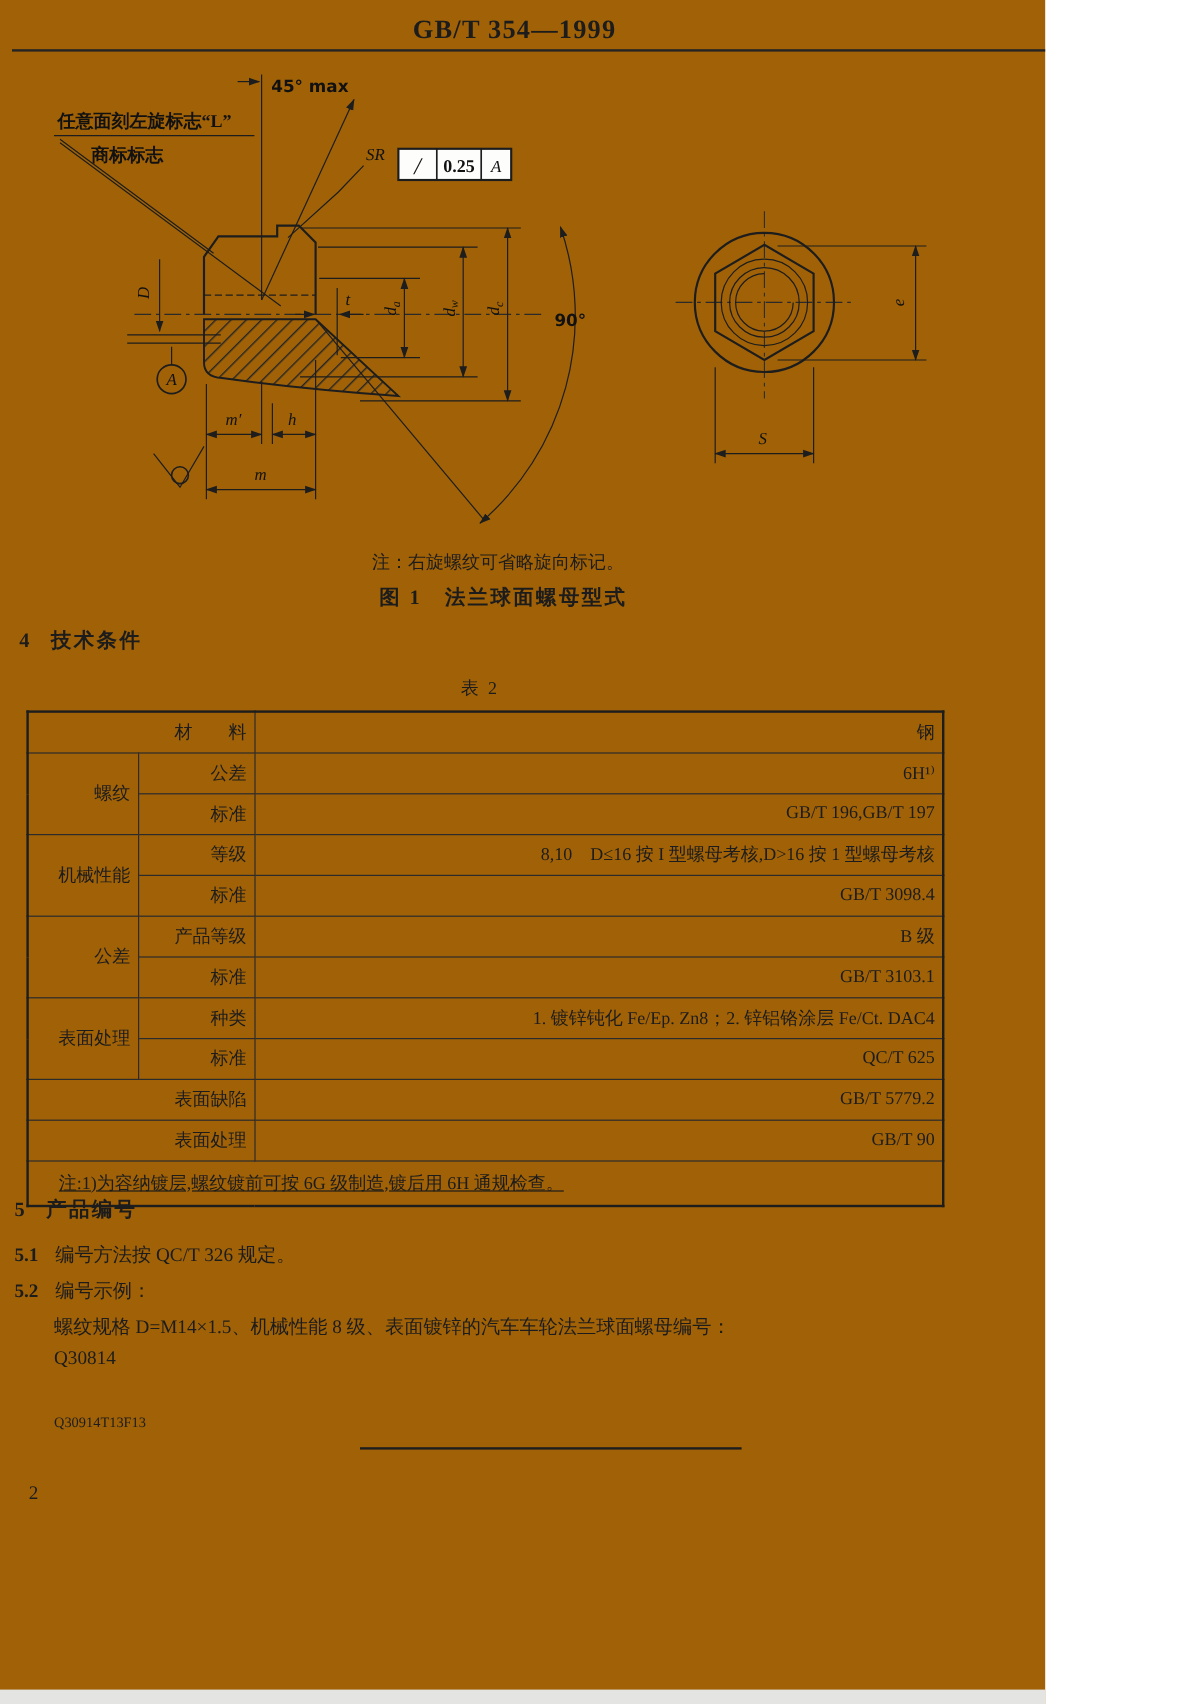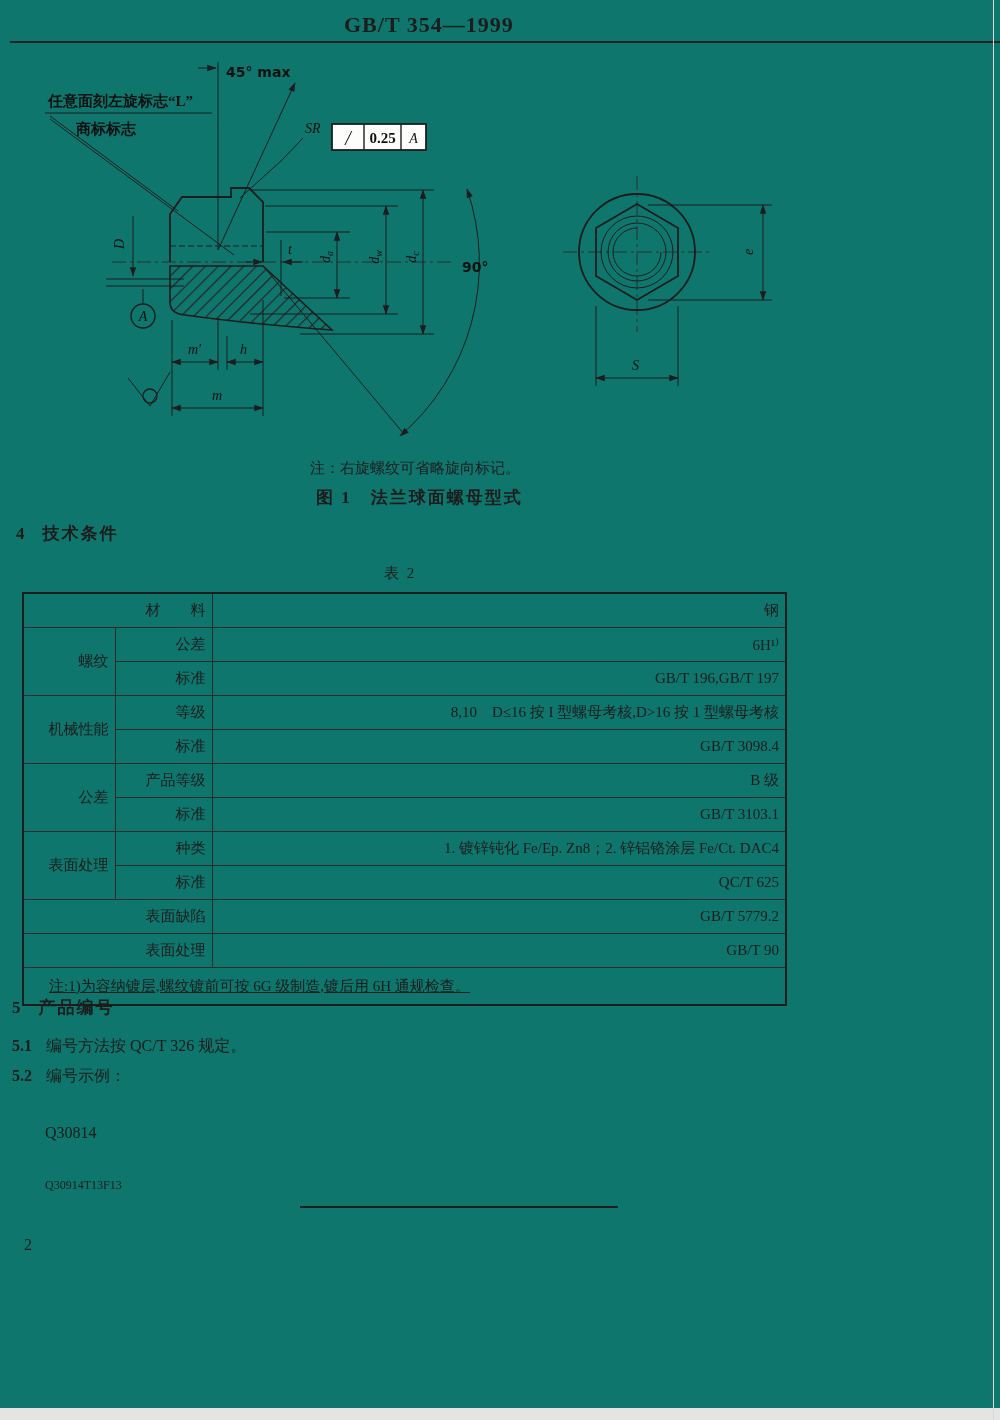--- a/index.html
+++ b/index.html
@@ -1,16 +1,16 @@
 <!DOCTYPE html>
 <html><head>
 <meta charset="utf-8">
 <style>
   html,body{margin:0;padding:0;background:#ffffff;}
-  #page{position:relative;width:1000px;height:1420px;background:#0f766e;overflow:hidden;
+  #page{position:relative;width:871px;height:1420px;background:#a16207;overflow:hidden;
         font-family:"Liberation Serif","DejaVu Serif",serif;color:#1c1c1c;}
   .abs{position:absolute;}
   #header-title{left:344px;top:12px;font-size:22px;font-weight:bold;letter-spacing:1px;}
   #header-rule{left:10px;top:41px;width:990px;height:2px;background:#242424;}
   #watermark{left:172px;top:116px;font-family:"DejaVu Sans",sans-serif;font-weight:bold;
              font-size:84px;color:#d7d7d7;letter-spacing:3px;z-index:0;}
   #drawing{left:0;top:0;z-index:1;}
   #fig-note{left:310px;top:459px;font-size:15px;}
   #fig-caption{left:316px;top:486px;font-size:17px;font-weight:bold;letter-spacing:2px;}
   .h-num{font-weight:bold;margin-right:18px;}
@@ -244,20 +244,21 @@
     <span class="h-num">5</span><span class="h-txt">产品编号</span>
   </div>
 
   <div class="abs numline" id="line51">
     <span class="n">5.1</span><span>编号方法按 QC/T 326 规定。</span>
   </div>
   <div class="abs numline" id="line52">
     <span class="n">5.2</span><span>编号示例：</span>
   </div>
 
+  <div class="abs" id="ex1d">螺纹规格 D=M14×1.5、机械性能 8 级、表面镀锌的汽车车轮法兰球面螺母编号：</div>
   <div class="abs" id="ex1c">Q30814</div>
   <div class="abs" id="ex2c">Q30914T13F13</div>
 
   <div class="abs" id="end-rule"></div>
   <div class="abs" id="page-num">2</div>
   <div class="abs" id="bottom-bar"></div>
   <div class="abs" id="right-edge"></div>
 
 </div>
 

